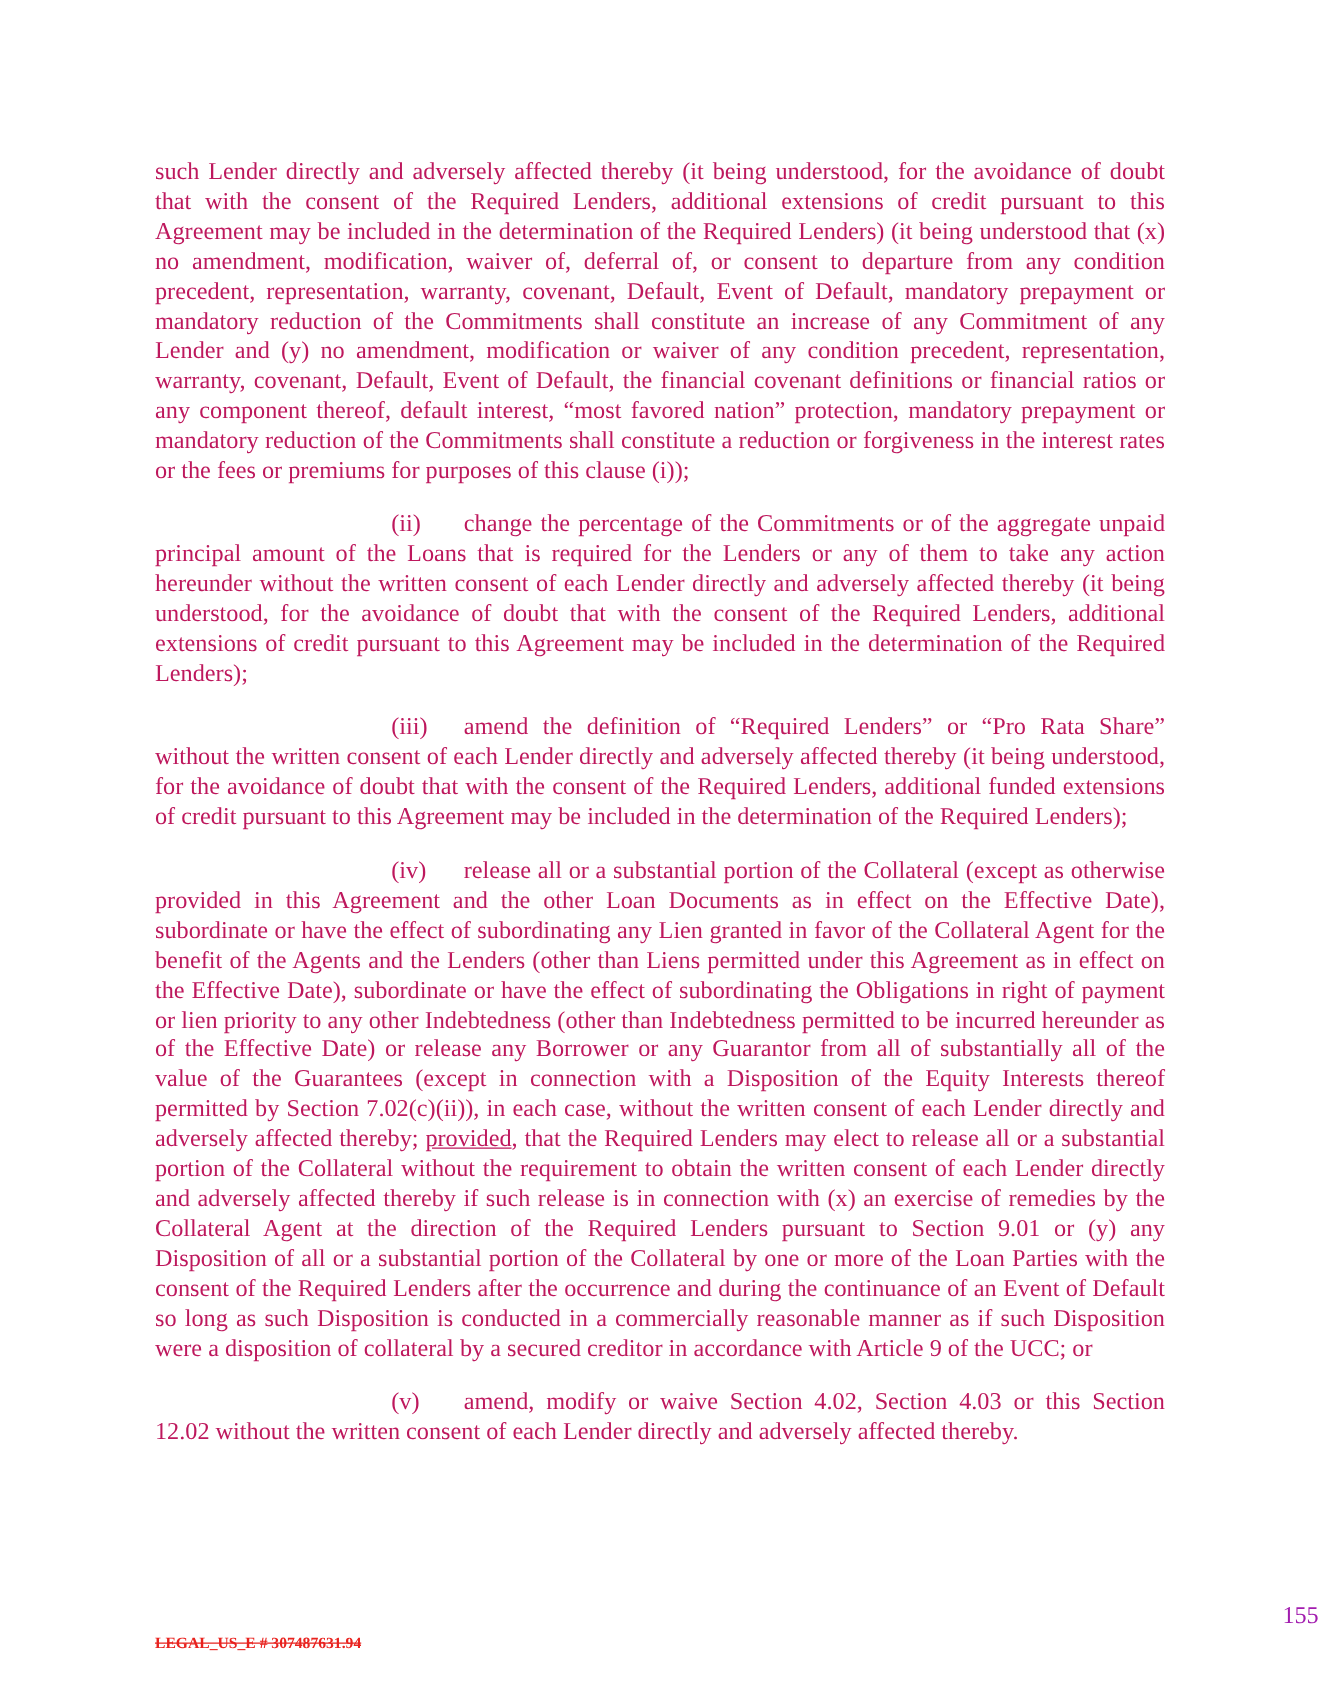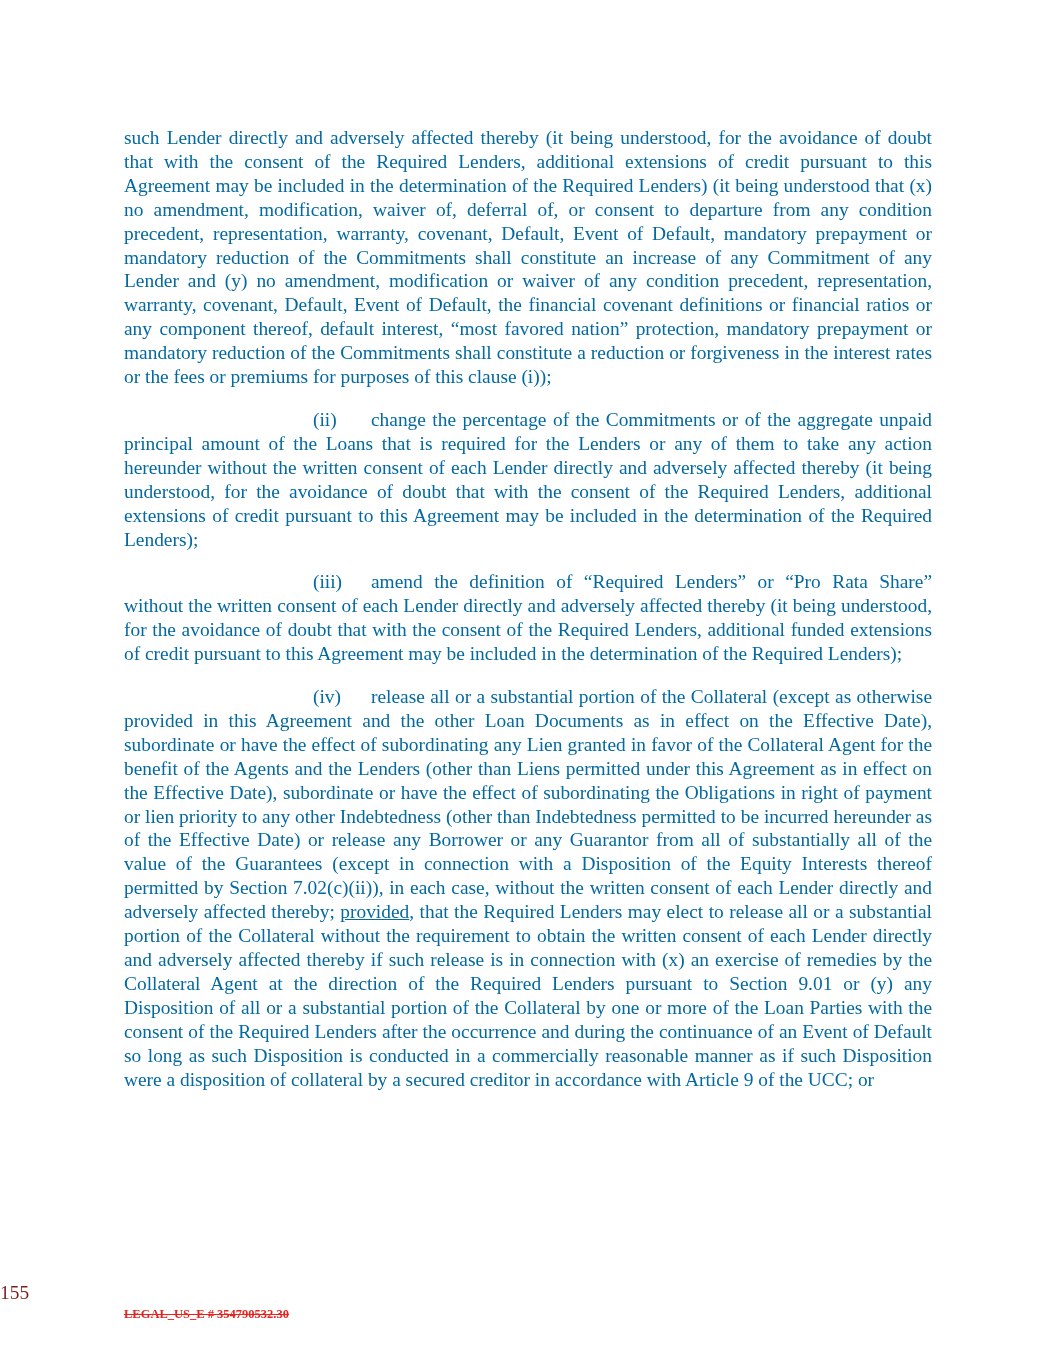--- a/index.html
+++ b/index.html
@@ -1,36 +1,37 @@
 <!DOCTYPE html>
 <html><head>
 <meta charset="utf-8">
 <style>
   html, body { margin:0; padding:0; background:#ffffff; }
   body { width:1055px; height:1365px; position:relative; overflow:hidden; }
   .page { position:absolute; left:124px; top:126px; width:808px;
-    font-family:"Liberation Serif", serif; font-size:19.4px; line-height:23.9px; color:#0369a1; }
+    font-family:"Liberation Serif", serif; font-size:19.4px; line-height:23.9px; color:#be185d; }
   .para { margin:0 0 19px 0; text-align:justify; }
   .para.first { margin-bottom:19px; }
   .indent { padding-left:189px; display:inline-block; }
   .num { display:inline-block; width:58px; }
   u { }
-  .page-number { position:absolute; top:1282px; left:0; width:1055px; text-align:left;
-    font-family:"Liberation Serif", serif; font-size:19.4px; color:#7f1d1d; }
+  .page-number { position:absolute; top:1282px; left:0; width:1055px; text-align:right;
+    font-family:"Liberation Serif", serif; font-size:19.4px; color:#a21caf; }
   .doc-id { position:absolute; left:124px; top:1307px; font-family:"Liberation Serif", serif;
     font-size:12.5px; font-weight:bold; color:#e8231f; text-decoration:line-through; }
 </style>
 </head>
 <body>
 
 <div class="page">
   <p class="para first">such Lender directly and adversely affected thereby (it being understood, for the avoidance of doubt that with the consent of the Required Lenders, additional extensions of credit pursuant to this Agreement may be included in the determination of the Required Lenders) (it being understood that (x) no amendment, modification, waiver of, deferral of, or consent to departure from any condition precedent, representation, warranty, covenant, Default, Event of Default, mandatory prepayment or mandatory reduction of the Commitments shall constitute an increase of any Commitment of any Lender and (y) no amendment, modification or waiver of any condition precedent, representation, warranty, covenant, Default, Event of Default, the financial covenant definitions or financial ratios or any component thereof, default interest, “most favored nation” protection, mandatory prepayment or mandatory reduction of the Commitments shall constitute a reduction or forgiveness in the interest rates or the fees or premiums for purposes of this clause (i));</p>
 
   <p class="para"><span class="indent"></span><span class="num">(ii)</span><span>change the percentage of the Commitments or of the aggregate unpaid principal amount of the Loans that is required for the Lenders or any of them to take any action hereunder without the written consent of each Lender directly and adversely affected thereby (it being understood, for the avoidance of doubt that with the consent of the Required Lenders, additional extensions of credit pursuant to this Agreement may be included in the determination of the Required Lenders);</span></p>
 
   <p class="para"><span class="indent"></span><span class="num">(iii)</span><span>amend the definition of “Required Lenders” or “Pro Rata Share” without the written consent of each Lender directly and adversely affected thereby (it being understood, for the avoidance of doubt that with the consent of the Required Lenders, additional funded extensions of credit pursuant to this Agreement may be included in the determination of the Required Lenders);</span></p>
 
   <p class="para"><span class="indent"></span><span class="num">(iv)</span><span>release all or a substantial portion of the Collateral (except as otherwise provided in this Agreement and the other Loan Documents as in effect on the Effective Date), subordinate or have the effect of subordinating any Lien granted in favor of the Collateral Agent for the benefit of the Agents and the Lenders (other than Liens permitted under this Agreement as in effect on the Effective Date), subordinate or have the effect of subordinating the Obligations in right of payment or lien priority to any other Indebtedness (other than Indebtedness permitted to be incurred hereunder as of the Effective Date) or release any Borrower or any Guarantor from all of substantially all of the value of the Guarantees (except in connection with a Disposition of the Equity Interests thereof permitted by Section 7.02(c)(ii)), in each case, without the written consent of each Lender directly and adversely affected thereby; </span><u>provided</u><span>, that the Required Lenders may elect to release all or a substantial portion of the Collateral without the requirement to obtain the written consent of each Lender directly and adversely affected thereby if such release is in connection with (x) an exercise of remedies by the Collateral Agent at the direction of the Required Lenders pursuant to Section 9.01 or (y) any Disposition of all or a substantial portion of the Collateral by one or more of the Loan Parties with the consent of the Required Lenders after the occurrence and during the continuance of an Event of Default so long as such Disposition is conducted in a commercially reasonable manner as if such Disposition were a disposition of collateral by a secured creditor in accordance with Article 9 of the UCC; or</span></p>
 
+  <p class="para"><span class="indent"></span><span class="num">(v)</span><span>amend, modify or waive Section 4.02, Section 4.03 or this Section 12.02 without the written consent of each Lender directly and adversely affected thereby.</span></p>
 </div>
 
 <div class="page-number">155</div>
-<div class="doc-id">LEGAL_US_E # 354790532.30</div>
+<div class="doc-id">LEGAL_US_E # 307487631.94</div>
 
 </body></html>

